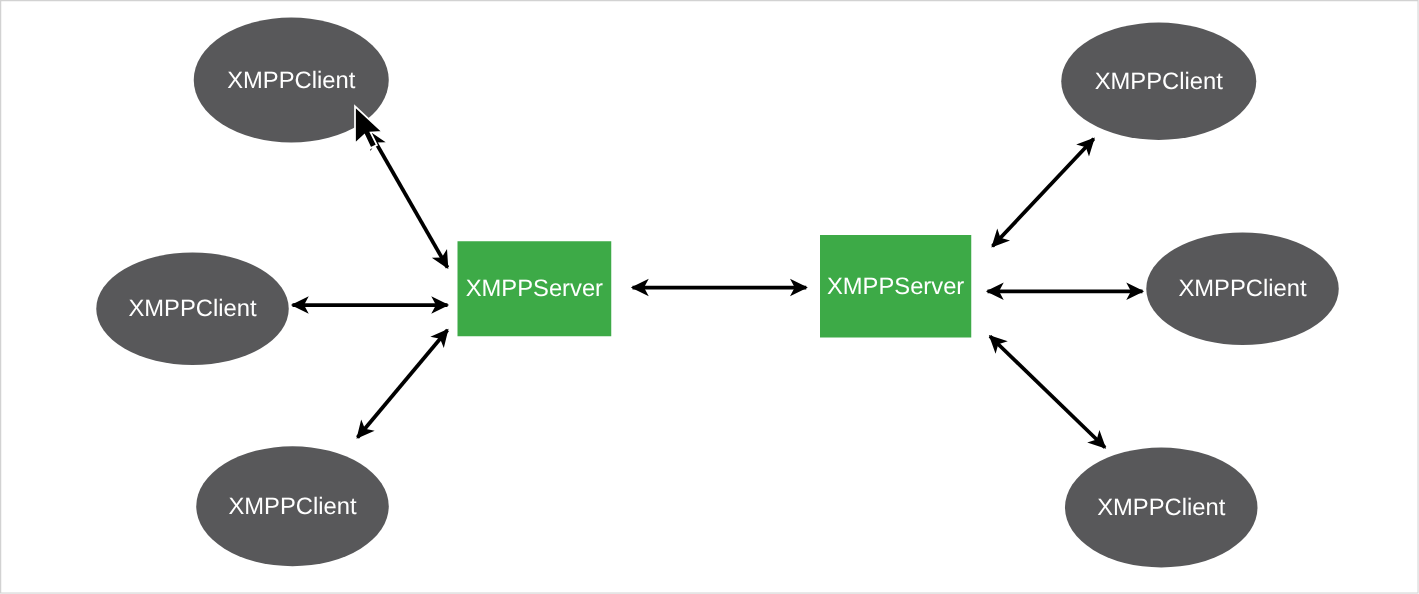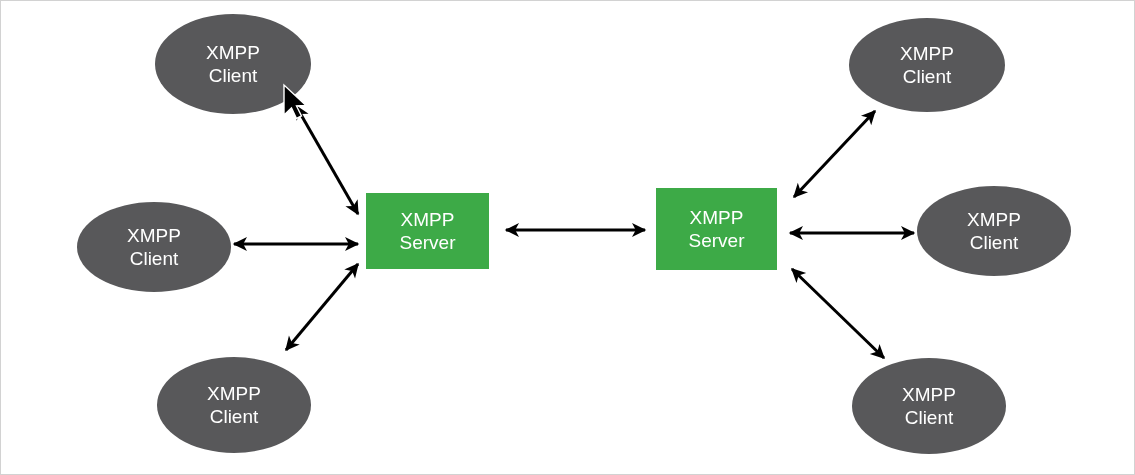--- a/index.html
+++ b/index.html
@@ -23,21 +23,21 @@
     position: absolute;
     left: 0;
     top: 0;
     width: 1135px;
     height: 475px;
     display: block;
   }
   .node-label {
     position: absolute;
     display: flex;
-    flex-direction: column;
+    flex-direction: row;
     align-items: center;
     justify-content: center;
     color: #ffffff;
     font-size: 19px;
     line-height: 23px;
     text-align: center;
     pointer-events: none;
     white-space: pre;
   }
   .node-label span {

